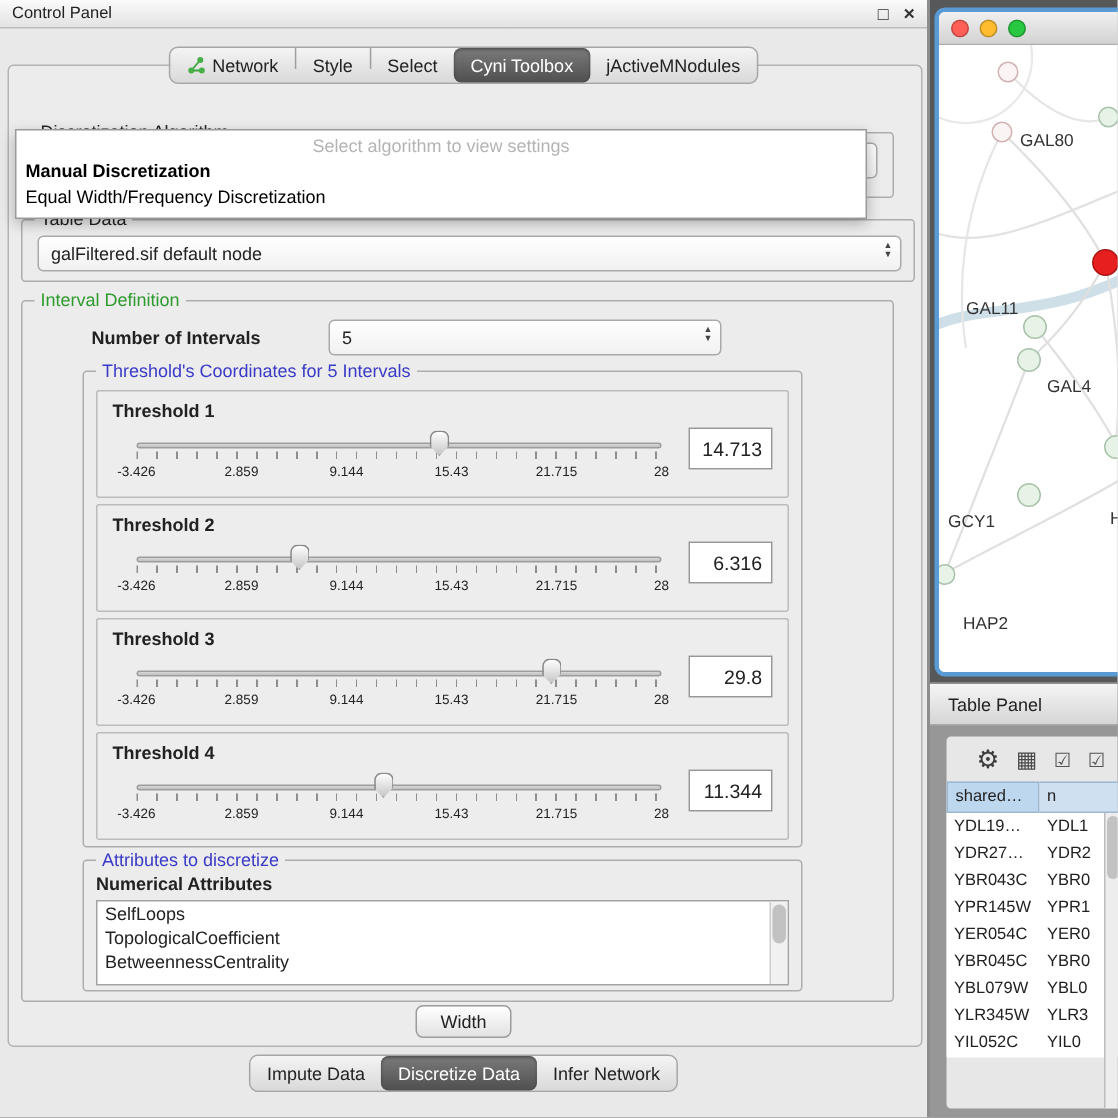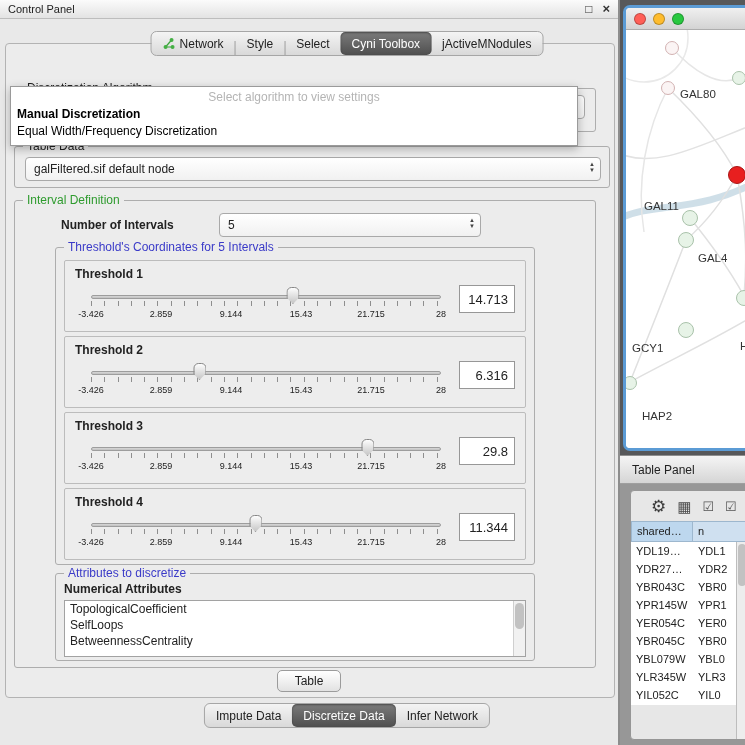--- a/index.html
+++ b/index.html
@@ -11,22 +11,22 @@
     background:#e9e9e9; border-right:2px solid #8d8d8d; }
   .titlebar { height:19px; background:linear-gradient(#fbfbfb,#e3e3e3);
     border-bottom:1px solid #bdbdbd; display:flex; align-items:center; padding:0 8px; font-size:11px; }
   .titlebar .spacer { flex:1; }
   .win-icn { font-size:12px; color:#333; margin-left:10px; line-height:12px; }
   .win-icn.close { font-weight:bold; font-size:13px; }
 
   .panel-frame { position:absolute; left:5px; top:43px; width:610px; height:655px;
     border:1px solid #b3b3b3; border-radius:4px; background:#ececec; }
 
-  .tabbar { position:absolute; display:flex; align-items:flex-end; height:25px;
-    background:linear-gradient(#f4f4f4,#d9d9d9); border:1px solid #a6a6a6; border-radius:6px; z-index:5;margin-left:38px; }
+  .tabbar { position:absolute; display:flex; align-items:flex-start; height:25px;
+    background:linear-gradient(#f4f4f4,#d9d9d9); border:1px solid #a6a6a6; border-radius:6px; z-index:5; }
   .top-tabs { top:31px; left:50%; transform:translateX(-50%); }
   .bottom-tabs { top:703px; left:50%; transform:translateX(-50%); }
   .tab { display:flex; align-items:center; gap:4px; padding:0 11px; height:100%;
     font-size:12px; color:#222; white-space:nowrap; }
   .tab.active { background:linear-gradient(#7b7b7b,var(--tab_active,#4f4f4f)); color:#fff;
     border-radius:5px; box-shadow:inset 0 1px 2px rgba(0,0,0,.4); }
   .tabsep { width:1px; height:14px; background:#9f9f9f; }
 
   
   .group { position:absolute; border:1px solid #adadad; border-radius:3px; }
@@ -287,31 +287,31 @@
           <span class="s5">28</span>
         </div>
         <div class="tval">11.344</div>
       </div>
     </div>
 
     <div class="group attr-group">
       <span class="gtitle blue">Attributes to discretize</span>
       <span class="attr-label">Numerical Attributes</span>
       <div class="attr-list">
+        <div class="attr-item">SelfLoops</div>
         <div class="attr-item">TopologicalCoefficient</div>
-        <div class="attr-item">SelfLoops</div>
         <div class="attr-item">BetweennessCentrality</div>
         <div class="vscroll">
             <div class="vthumb"></div>
           </div>
       </div>
     </div>
   </div>
 
-  <button class="apply">Table</button>
+  <button class="apply">Width</button>
 
   <div class="tabbar bottom-tabs">
     <div class="tab">
       <span>Impute Data</span>
     </div>
     <div class="tab active">
       <span>Discretize Data</span>
     </div>
     <div class="tab">
       <span>Infer Network</span>

